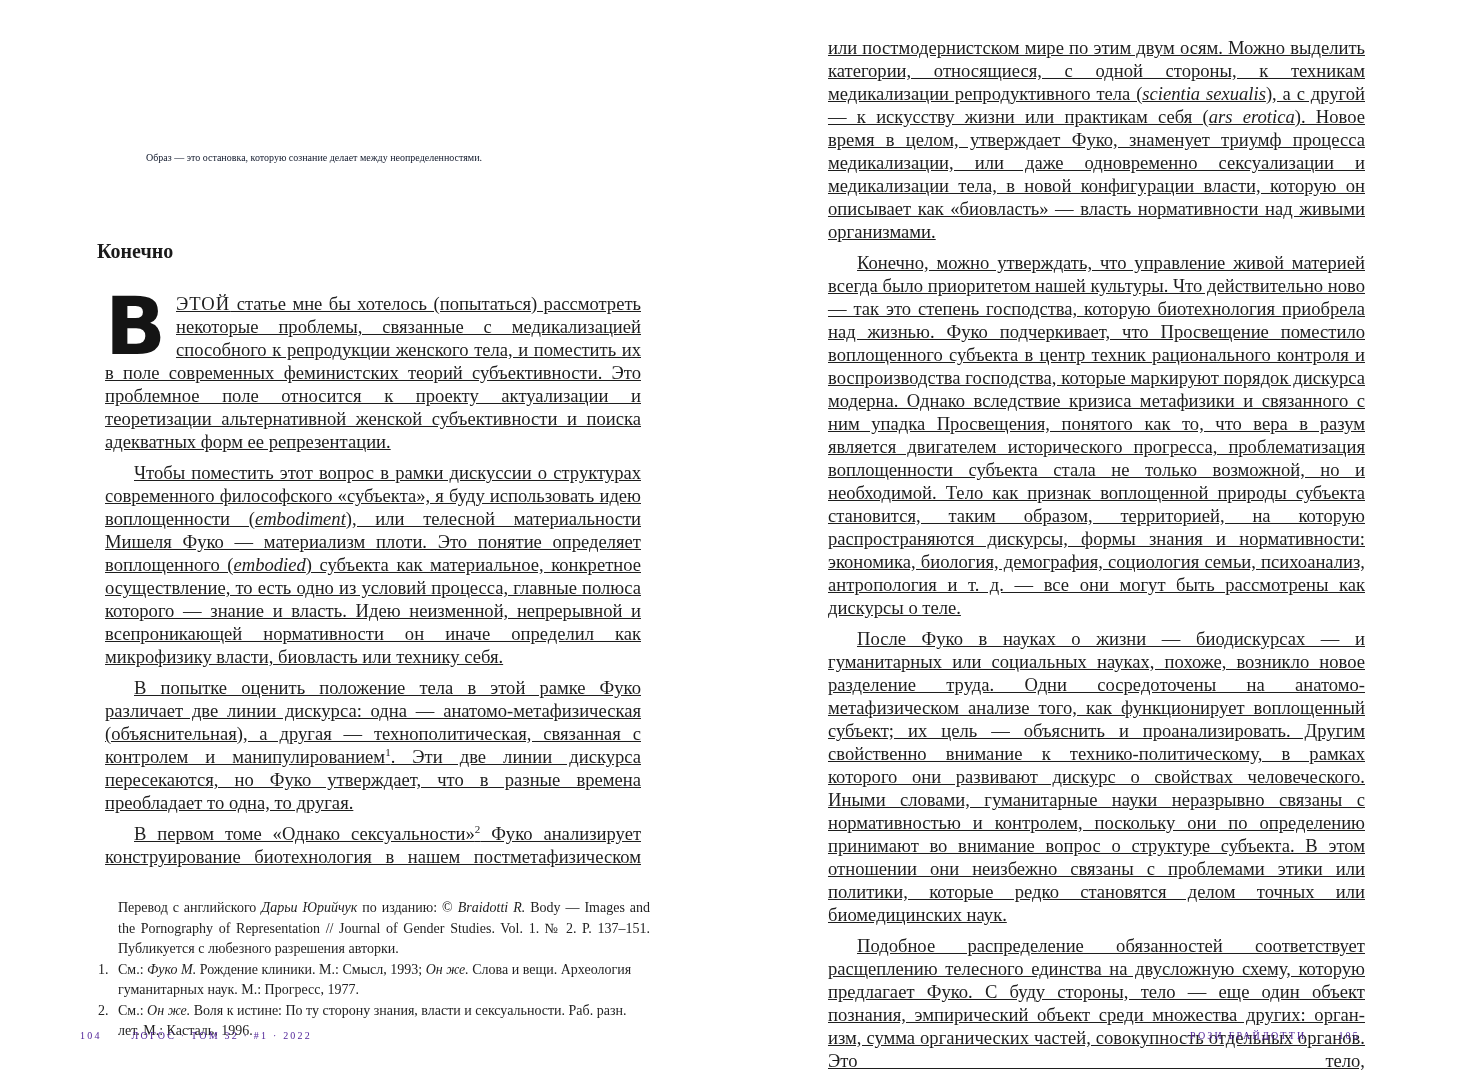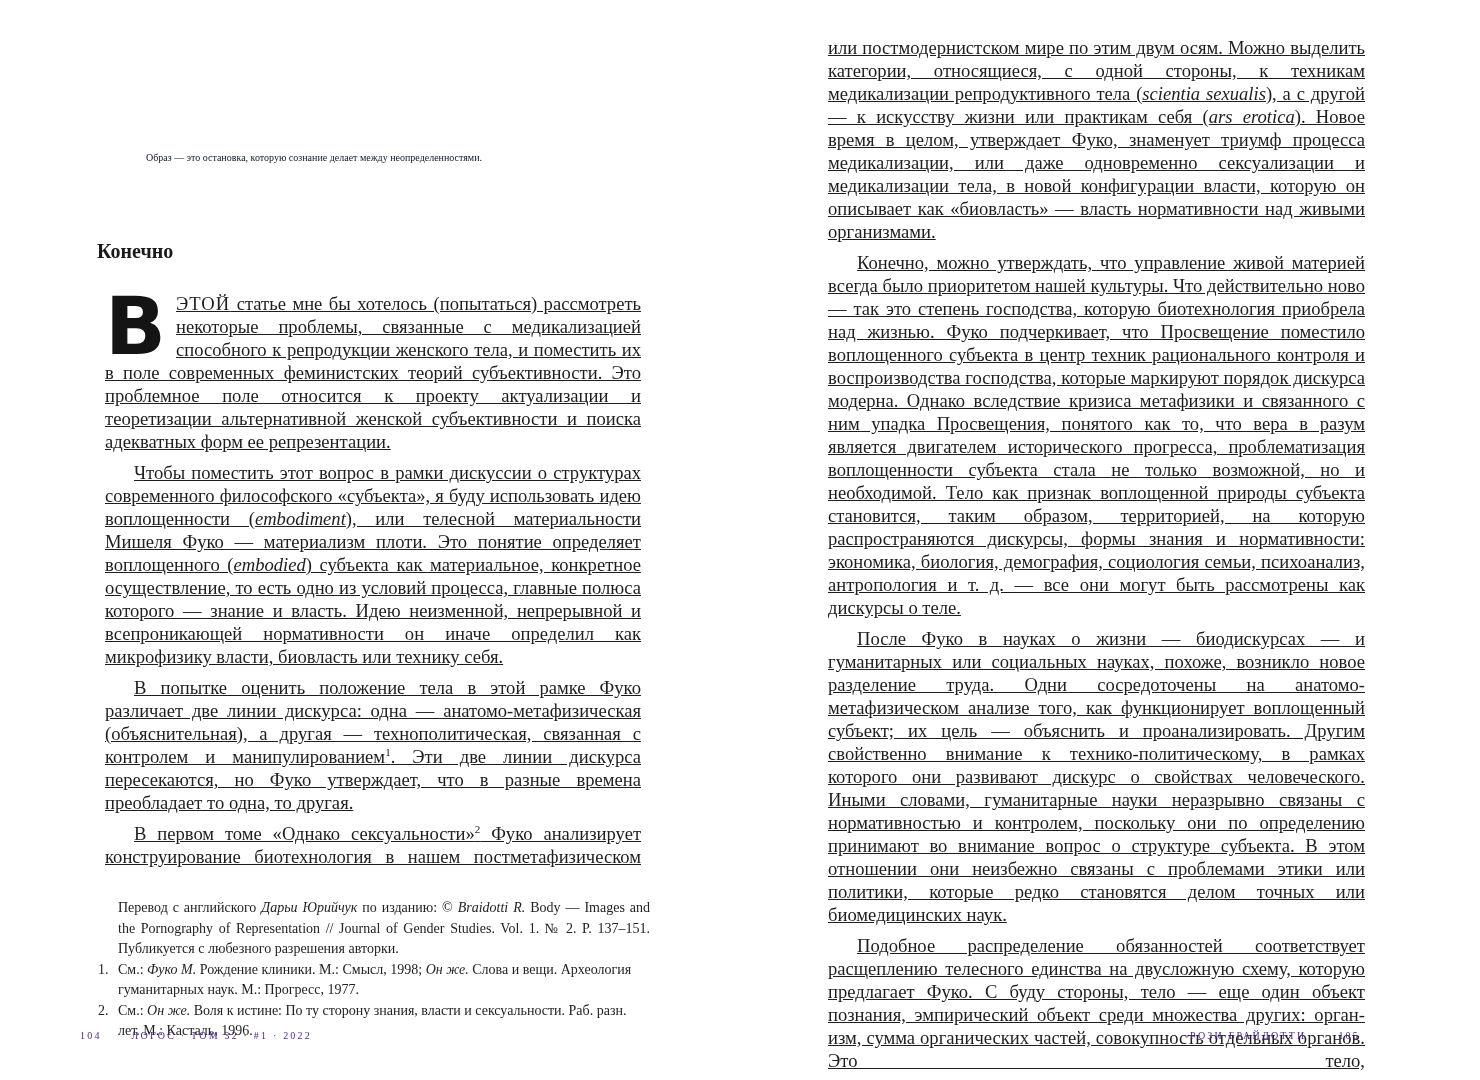--- a/index.html
+++ b/index.html
@@ -146,21 +146,21 @@
     <p><span>Чтобы поместить этот вопрос в рамки дискуссии о структурах современного философского «субъекта», я буду использовать идею воплощенности (</span><em>embodiment</em><span>), или телесной материальности Мишеля Фуко — материализм плоти. Это понятие определяет воплощенного (</span><em>embodied</em><span>) субъекта как материальное, конкретное осуществление, то есть одно из условий процесса, главные полюса которого — знание и власть. Идею неизменной, непрерывной и всепроникающей нормативности он иначе определил как микрофизику власти, биовласть или технику себя.</span></p>
 
     <p><span>В попытке оценить положение тела в этой рамке Фуко различает две линии дискурса: одна — анатомо-метафизическая (объяснительная), а другая — технополитическая, связанная с контролем и манипулированием</span><sup>1</sup><span>. Эти две линии дискурса пересекаются, но Фуко утверждает, что в разные времена преобладает то одна, то другая.</span></p>
 
     <p style="text-align-last: justify;"><span>В первом томе «Однако сексуальности»</span><sup>2</sup><span> Фуко анализирует конструирование биотехнология в нашем постметафизическом</span></p>
   </div>
 
   <div class="footnotes">
     <p class="footnote-translation"><span>Перевод с английского </span><em>Дарьи Юрийчук</em><span> по изданию: © </span><em>Braidotti R.</em><span> Body — Images and the Pornography of Representation // Journal of Gender Studies. Vol. 1. № 2. P. 137–151. Публикуется с любезного разрешения авторки.</span></p>
 
-    <p class="footnote"><span class="footnote-num">1.</span><span>См.: </span><em>Фуко М.</em><span> Рождение клиники. М.: Смысл, 1998; </span><em>Он же.</em><span> Слова и вещи. Археология гуманитарных наук. М.: Прогресс, 1977.</span></p>
+    <p class="footnote"><span class="footnote-num">1.</span><span>См.: </span><em>Фуко М.</em><span> Рождение клиники. М.: Смысл, 1993; </span><em>Он же.</em><span> Слова и вещи. Археология гуманитарных наук. М.: Прогресс, 1977.</span></p>
 
     <p class="footnote"><span class="footnote-num">2.</span><span>См.: </span><em>Он же.</em><span> Воля к истине: По ту сторону знания, власти и сексуальности. Раб. разн. лет. М.: Касталь, 1996.</span></p>
   </div>
 
   <div class="running-footer">
     <span class="folio">104</span><span>ЛОГОС · ТОМ 32 · #1 · 2022</span>
   </div>
 </div>
 
 <div class="page page-right">

